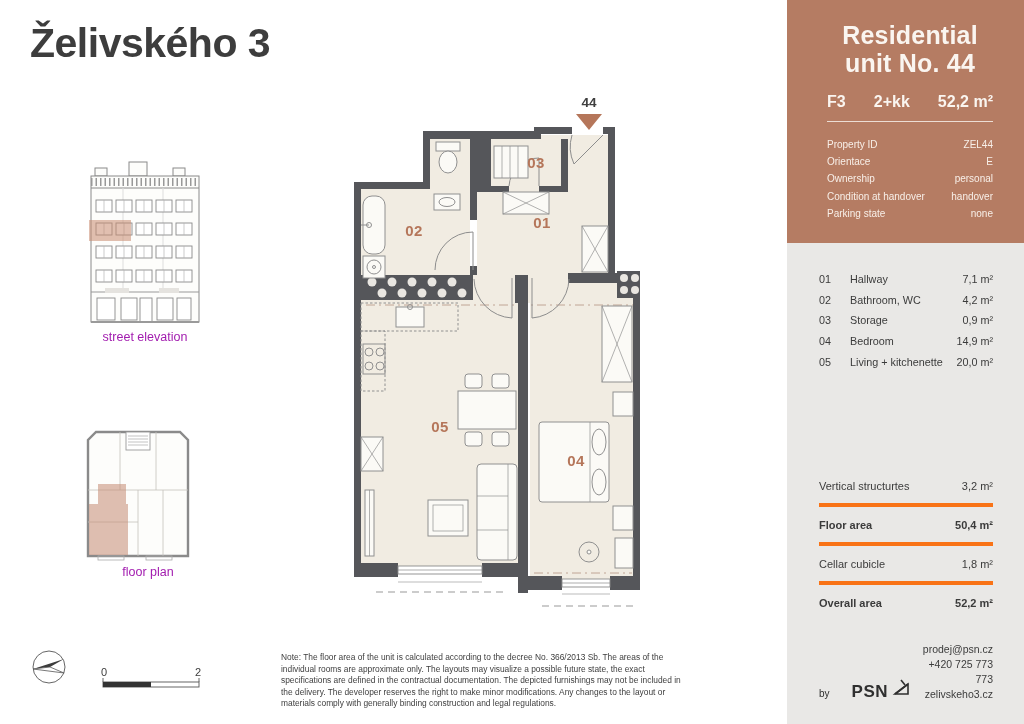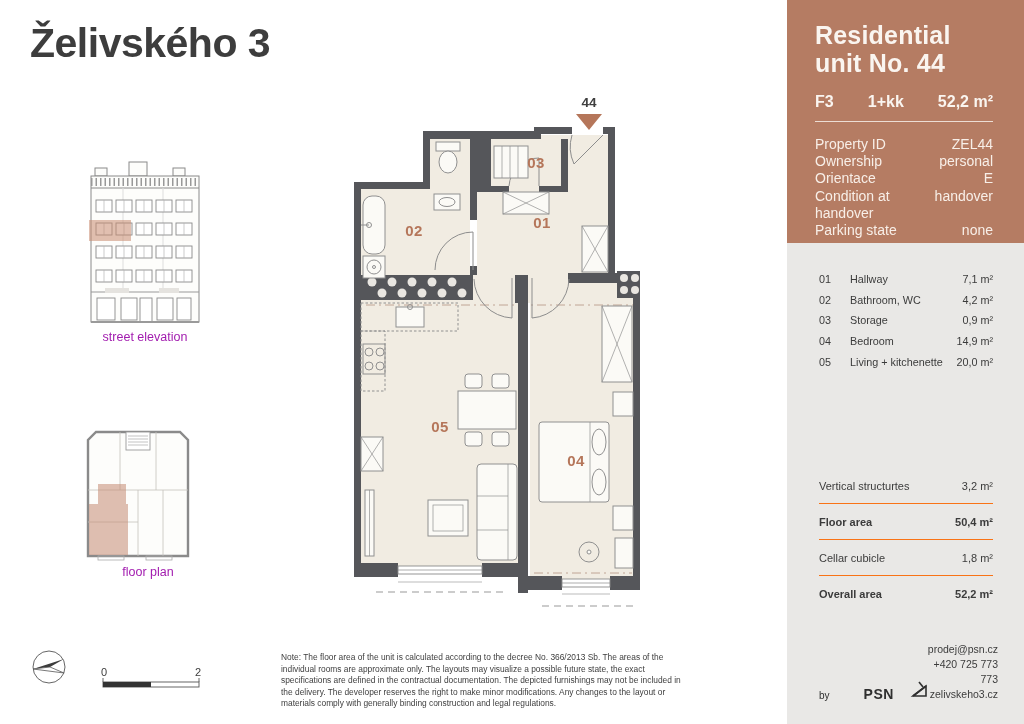--- a/index.html
+++ b/index.html
@@ -11,44 +11,44 @@
   #page-title{left:30px;top:20px;font-size:41px;font-weight:700;color:#3d3d3d;letter-spacing:-0.5px;}
   .thumb-label{width:180px;text-align:center;font-size:12.5px;color:#a21caf;}
 
   
   #main-plan{left:336px;top:86px;}
   #note{left:281px;top:652px;width:412px;font-size:8.4px;line-height:11.6px;color:#3e3e3e;}
 
   
   #sidebar{left:787px;top:0;width:237px;height:724px;background:#e9e8e6;}
   #hero{position:absolute;left:0;top:0;right:0;height:243px;background:#b57c63;
-        color:#faf5f0;padding:21px 31px 0 28px;box-sizing:border-box;}
+        color:#faf5f0;padding:21px 31px 0 40px;box-sizing:border-box;text-align:center;}
   #hero h2{margin:0;font-size:25px;line-height:28px;font-weight:700;letter-spacing:0.2px;}
   .hero-summary{display:flex;justify-content:space-between;align-items:baseline;
         margin-top:16px;font-size:16px;font-weight:700;gap:18px;}
   .hero-divider{border:none;border-top:1px solid rgba(250,245,240,0.8);margin:10px 0 14px 0;}
-  .prop-row{display:flex;justify-content:space-between;font-size:14px;line-height:17.2px;color:#f8efe8;}
+  .prop-row{display:flex;justify-content:space-between;font-size:10px;line-height:17.2px;color:#f8efe8;}
 
   #room-list{position:absolute;left:32px;right:31px;top:269px;}
   .room-row{display:flex;font-size:10.8px;line-height:20.7px;color:#3b3b3b;}
   .room-num{width:31px;}
   .room-name{flex:1;}
   .room-area{text-align:left;}
 
   #area-list{position:absolute;left:32px;right:31px;top:468px;}
   .area-row{display:flex;justify-content:space-between;font-size:11px;
-            padding:12px 0 11px 0;border-bottom:1px solid #f97316;color:#3b3b3b;}
+            padding:12px 0 11px 0;border-bottom:4px solid #f97316;color:#3b3b3b;}
   .area-row.last{border-bottom:none;}
   .area-row.bold{font-weight:700;}
 
   #sb-footer{position:absolute;left:32px;right:31px;bottom:22px;display:flex;
              justify-content:space-between;align-items:flex-end;}
-  .brand{display:flex;align-items:baseline;gap:16px;color:#2f2f2f;}
+  .brand{display:flex;align-items:baseline;gap:4px;color:#2f2f2f;}
   .brand .by{font-size:10px;}
-  .brand .psn{font-size:14px;font-weight:800;letter-spacing:0.5px;padding-left:18px;}
+  .brand .psn{font-size:17px;font-weight:800;letter-spacing:0.5px;padding-left:18px;}
   .contact{font-size:10.5px;line-height:15px;text-align:right;color:#3c3c3c;}
 
   svg text{font-family:"Liberation Sans", sans-serif;}
 </style>
 </head>
 <body>
 
 <div class="abs" id="page-title">Želivského 3</div>
 
 <svg class="abs" style="left:85px;top:136px;" width="120" height="196" viewBox="0 0 120 196">
@@ -296,35 +296,35 @@
 
 <div class="abs" id="note">Note: The floor area of the unit is calculated according to the decree No. 366/2013 Sb. The areas of the individual rooms are approximate only. The layouts may visualize a possible future state, the exact specifications are defined in the contractual documentation. The depicted furnishings may not be included in the delivery. The developer reserves the right to make minor modifications. Any changes to the layout or materials comply with generally binding construction and legal regulations.</div>
 
 <div class="abs" id="sidebar">
 
   <div id="hero">
     <h2><span>Residential</span><br>
         <span>unit No. 44</span></h2>
     <div class="hero-summary">
       <span>F3</span>
-      <span>1+kk</span>
+      <span>2+kk</span>
       <span>52,2 m²</span>
     </div>
     <hr class="hero-divider">
     <div class="prop-row">
       <span>Property ID</span>
       <span>ZEL44</span>
     </div>
     <div class="prop-row">
+      <span>Orientace</span>
+      <span>E</span>
+    </div>
+    <div class="prop-row">
       <span>Ownership</span>
       <span>personal</span>
-    </div>
-    <div class="prop-row">
-      <span>Orientace</span>
-      <span>E</span>
     </div>
     <div class="prop-row">
       <span>Condition at handover</span>
       <span>handover</span>
     </div>
     <div class="prop-row">
       <span>Parking state</span>
       <span>none</span>
     </div>
   </div>

